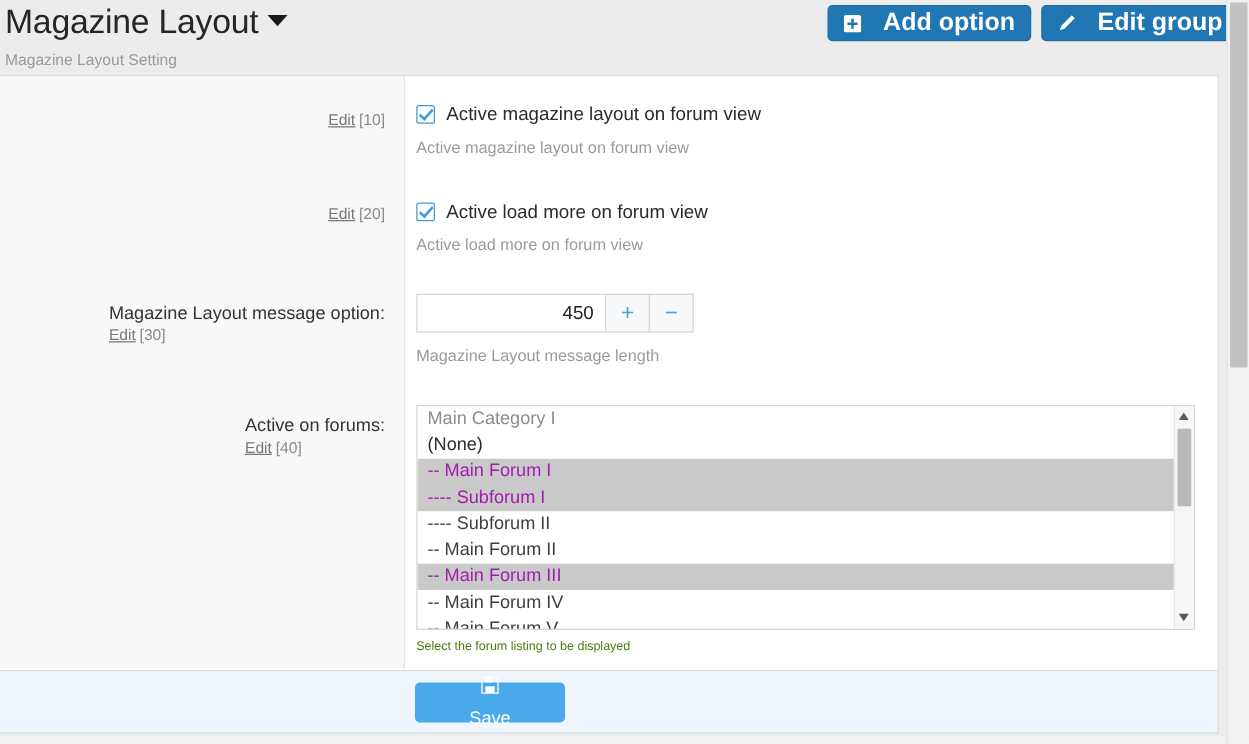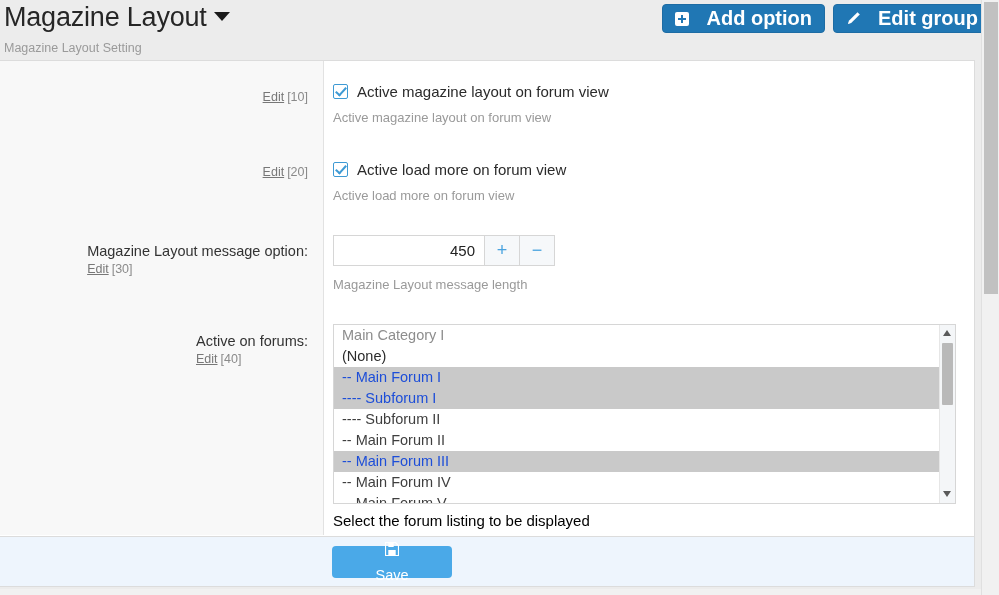--- a/index.html
+++ b/index.html
@@ -221,21 +221,21 @@
     height: 21px;
     line-height: 21px;
     padding-left: 8px;
     font-size: 14.5px;
     color: #3f3f3f;
     white-space: nowrap;
     cursor: pointer;
   }
   .opt.dark { color: #2b2b2b; }
   .opt.muted { color: #8d8d8d; }
-  .opt.sel { background: #c9c9c9; color: #1d4ed8; }
+  .opt.sel { background: #c9c9c9; color: #a21caf; }
 
   .lb-scroll {
     position: absolute;
     right: 0; top: 0;
     width: 16px;
     height: 178px;
     background: #f4f6f8;
     border-left: 1px solid #e6e6e6;
     box-sizing: border-box;
     cursor: pointer;
@@ -265,22 +265,22 @@
     width: 11px;
     height: 62px;
     background: #b9b9b9;
     border-radius: 1px;
     cursor: pointer;
   }
 
   .list-help {
     position: absolute;
     left: 8px; top: 451px;
-    font-size: 15px;
-    color: #000000;
+    font-size: 10px;
+    color: #4d7c0f;
     white-space: nowrap;
   }
 
   
   .footer {
     position: absolute;
     left: 0; top: 537px;
     width: 975px;
     height: 50px;
     background: #eef5fd;

